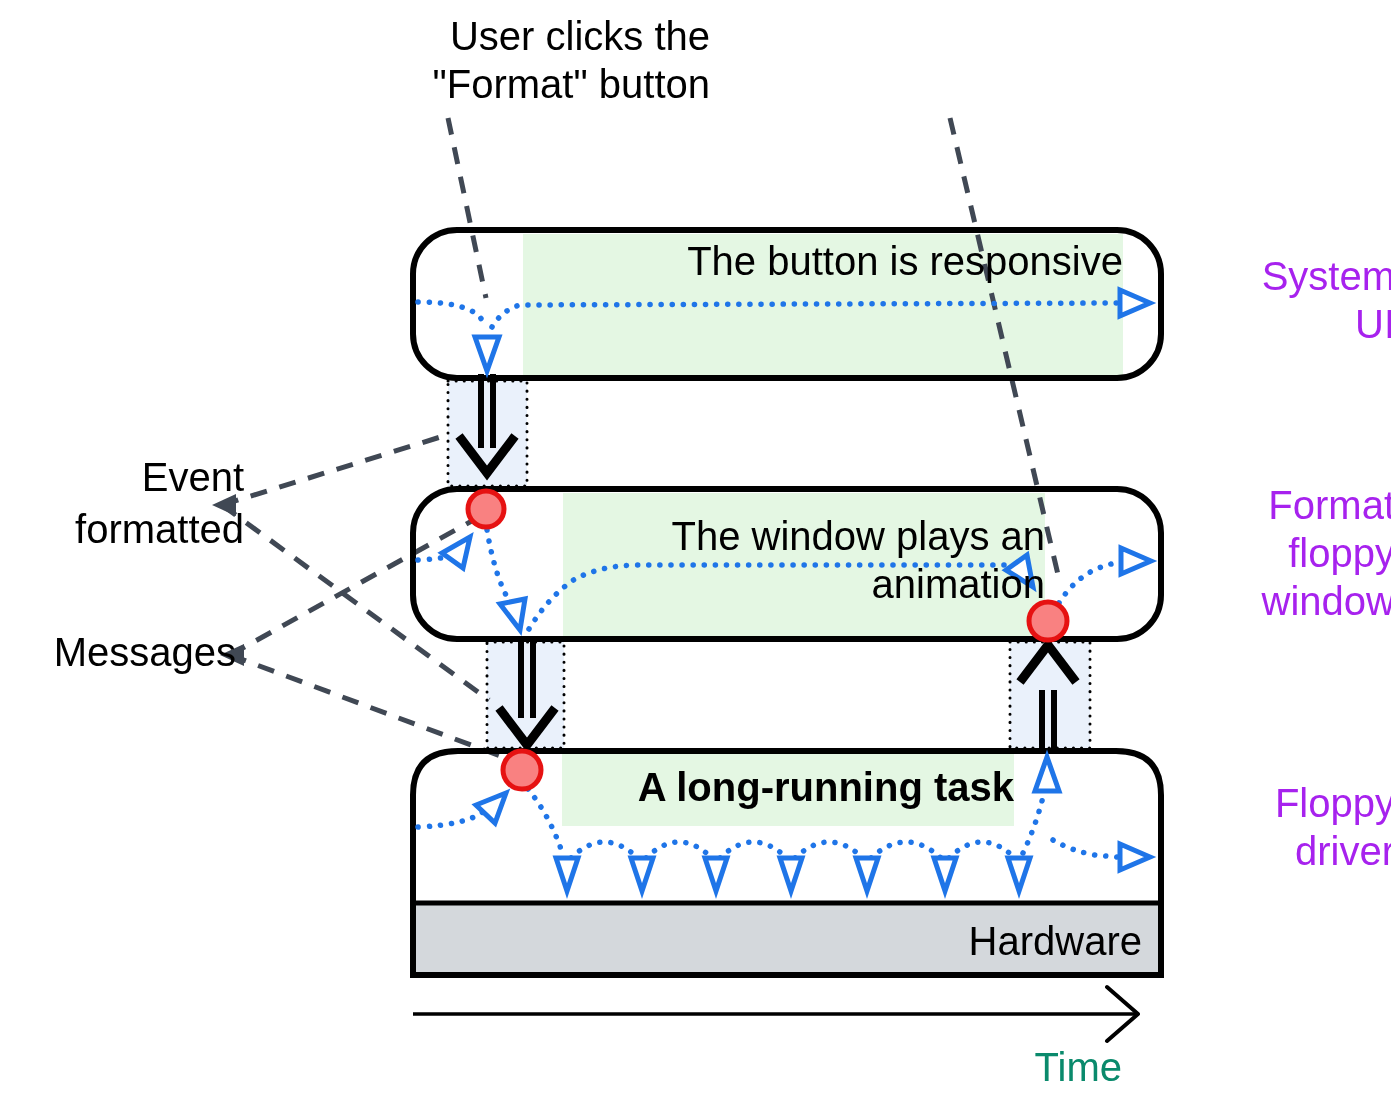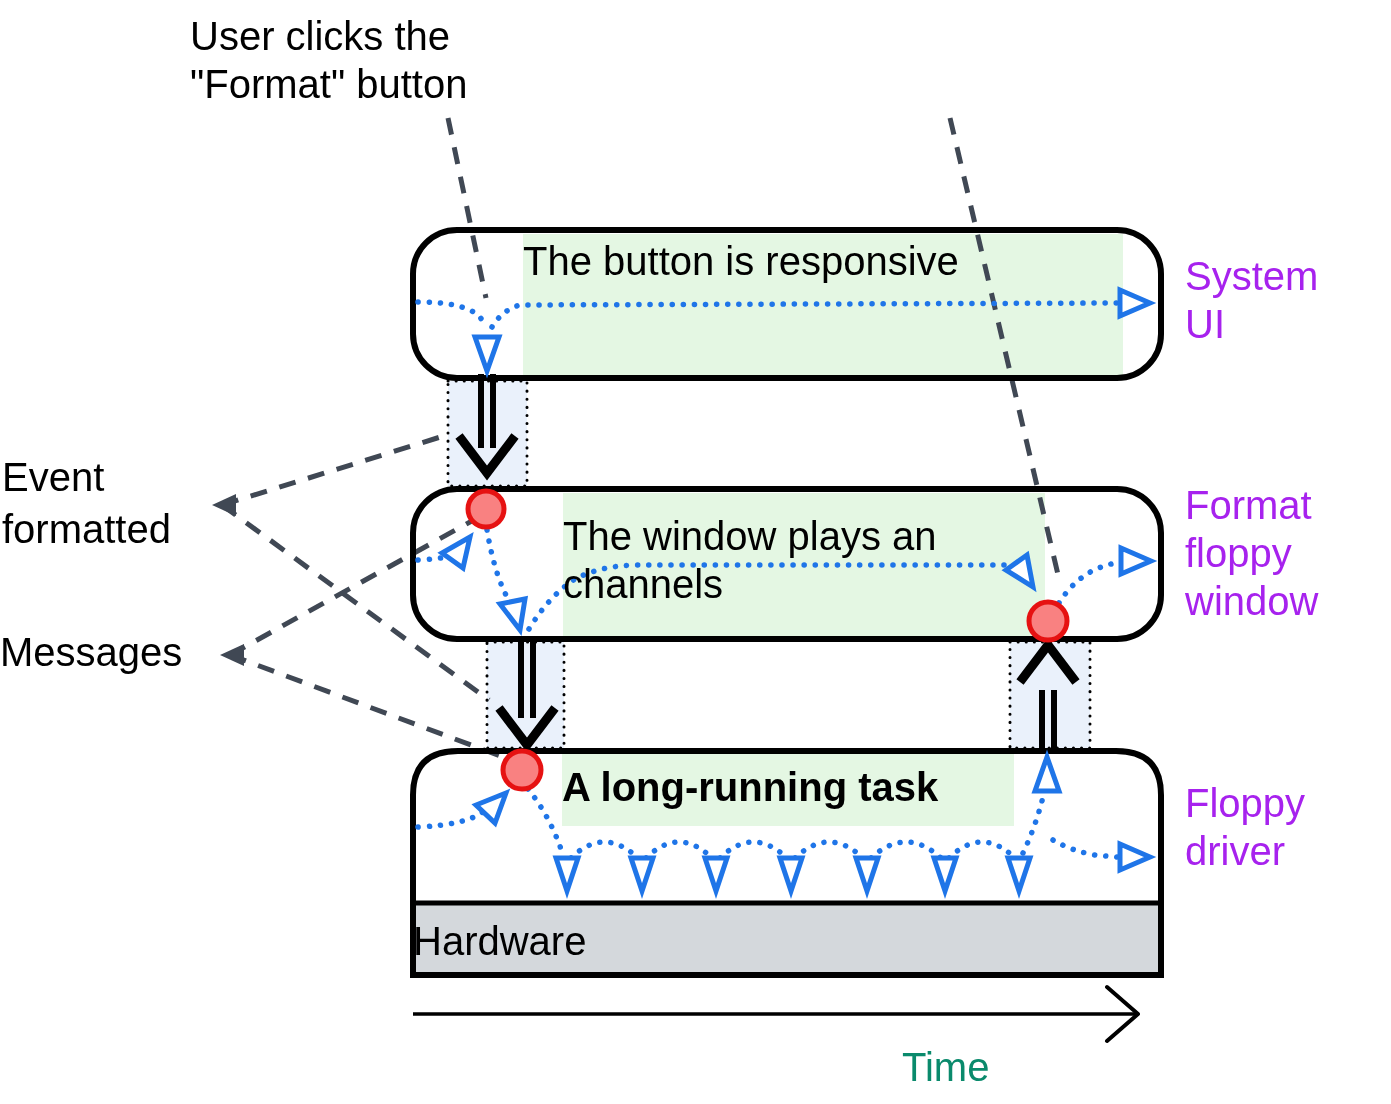--- a/index.html
+++ b/index.html
@@ -1,19 +1,19 @@
 <!DOCTYPE html>
 <html style="--accent-blue: #1f75e8; --accent-purple: #a722ee; --accent-teal: #0a8a6c; --green-region: #e4f7e3; --channel-band: #eaf1fb; --marker-red-fill: #f98181; --marker-red-stroke: #e61212; --hardware-gray: #d4d8dc; --dash-gray: #404854;"><head>
 <meta charset="utf-8">
 <style>
   html,body{margin:0;padding:0;background:#fff;}
   .stage{position:relative;width:1391px;height:1104px;background:#fff;
          font-family:"Liberation Sans",sans-serif;overflow:hidden;}
   .stage svg{position:absolute;left:0;top:0;}
-  .txt{position:absolute;white-space:pre-line;text-align:left;
+  .txt{position:absolute;white-space:pre-line;text-align:right;
        font-size:40px;line-height:1.2;color:#000;}
   .lh13{line-height:1.3;}
   .purple{color:var(--accent-purple);}
   .teal{color:var(--accent-teal);font-weight:normal;}
   
   .box-fill{fill:#fff;stroke:none;}
   .box-stroke{fill:none;stroke:#000;stroke-width:6;}
   .green{fill:var(--green-region);}
   .band{fill:var(--channel-band);stroke:#000;stroke-width:3;
         stroke-dasharray:0.1 8;stroke-linecap:round;}
@@ -129,23 +129,23 @@
 
   <div class="txt" style="left:190px;top:12px;width:520px;">User clicks the
 "Format" button</div>
 
   <div class="txt lh13" style="left:2px;top:451px;width:242px;">Event
 formatted</div>
   <div class="txt" style="left:0px;top:628px;width:236px;">Messages</div>
 
   <div class="txt" style="left:523px;top:237px;width:600px;">The button is responsive</div>
   <div class="txt" style="left:563px;top:512px;width:482px;">The window plays an
-channels</div>
+animation</div>
   <div class="txt" style="left:562px;top:763px;width:452px;font-weight:bold;">A long-running task</div>
-  <div class="txt" style="left:413px;top:917px;width:748px;">Hardware</div>
+  <div class="txt" style="left:394px;top:917px;width:748px;">Hardware</div>
 
   <div class="txt purple" style="left:1185px;top:252px;width:210px;">System
 UI</div>
   <div class="txt purple" style="left:1185px;top:481px;width:210px;">Format
 floppy
 window</div>
   <div class="txt purple" style="left:1185px;top:779px;width:210px;">Floppy
 driver</div>
 
   <div class="txt teal" style="left:902px;top:1043px;width:220px;">Time</div>

